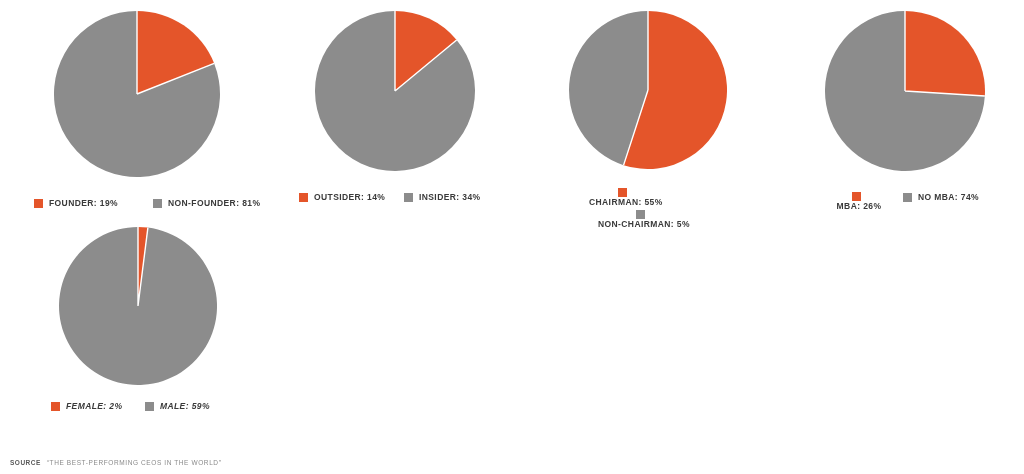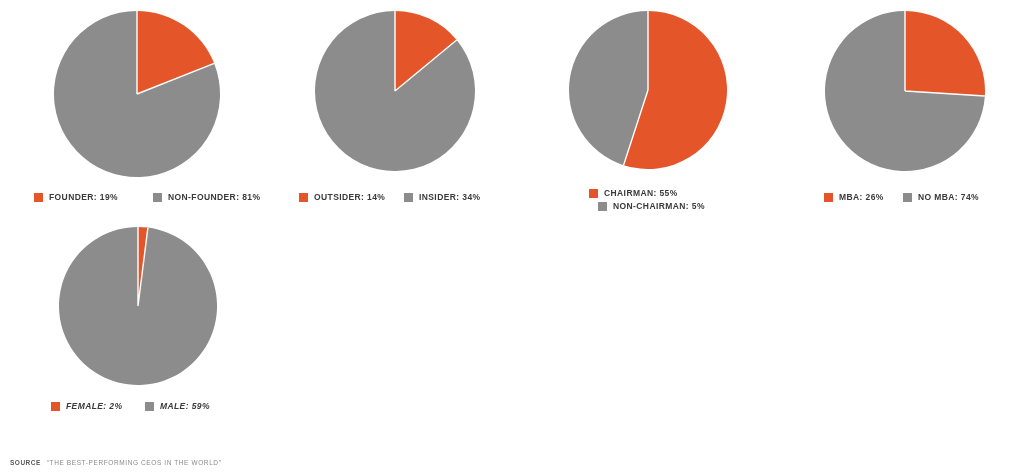--- a/index.html
+++ b/index.html
@@ -38,20 +38,21 @@
     align-items: flex-start;
   }
   .legend-item {
     display: flex;
     flex-direction: row;
     align-items: center;
     white-space: nowrap;
   }
   .legend.stacked .legend-item {
     margin-bottom: 2px;
+    flex-direction: column;
   }
   .legend-item + .legend-item {
     margin-left: 9px;
   }
   .legend-swatch {
     width: 9px;
     height: 9px;
     flex: 0 0 9px;
     margin-right: 6px;
     display: inline-block;
@@ -94,21 +95,21 @@
 <div class="chart-block" style="left:54px; top:11px; width:230px; height:200px;">
   <div class="pie-wrap">
     <svg width="166" height="166" viewBox="0 0 166 166">
       <g>
         <path d="M 83 83 L 160.17 52.45 A 83 83 0 1 1 83.00 0.00 Z" fill="#8C8C8C"></path>
         <path d="M 83 83 L 83.00 0.00 A 83 83 0 0 1 160.17 52.45 Z" fill="#E4552A"></path>
         <path d="M 83 83 L 83.00 0.00 M 83 83 L 160.17 52.45" stroke="#ffffff" stroke-width="1.4" fill="none"></path>
       </g>
     </svg>
   </div>
-  <div class="legend" style="left:-28px; top:181px;padding-left:8px;">
+  <div class="legend" style="left:-28px; top:187px;padding-left:8px;">
     <div class="legend-item" style="width:110px;">
       <span class="legend-swatch" style="background:#E4552A;"></span>
       <span class="legend-label">FOUNDER: 19%</span>
     </div>
     <div class="legend-item">
       <span class="legend-swatch" style="background:#8C8C8C;"></span>
       <span class="legend-label">NON-FOUNDER: 81%</span>
     </div>
   </div>
 </div>
@@ -161,21 +162,21 @@
   <div class="pie-wrap">
     <svg width="160" height="160" viewBox="0 0 160 160">
       <g>
         <path d="M 80 80 L 159.84 85.02 A 80 80 0 1 1 80.00 0.00 Z" fill="#8C8C8C"></path>
         <path d="M 80 80 L 80.00 0.00 A 80 80 0 0 1 159.84 85.02 Z" fill="#E4552A"></path>
         <path d="M 80 80 L 80.00 0.00 M 80 80 L 159.84 85.02" stroke="#ffffff" stroke-width="1.4" fill="none"></path>
       </g>
     </svg>
   </div>
   <div class="legend" style="left:-1px; top:181px;">
-    <div class="legend-item" style="width:70px;">
+    <div class="legend-item" style="width:70px;flex-direction:column;">
       <span class="legend-swatch" style="background:#E4552A;"></span>
       <span class="legend-label">MBA: 26%</span>
     </div>
     <div class="legend-item">
       <span class="legend-swatch" style="background:#8C8C8C;"></span>
       <span class="legend-label">NO MBA: 74%</span>
     </div>
   </div>
 </div>
 

